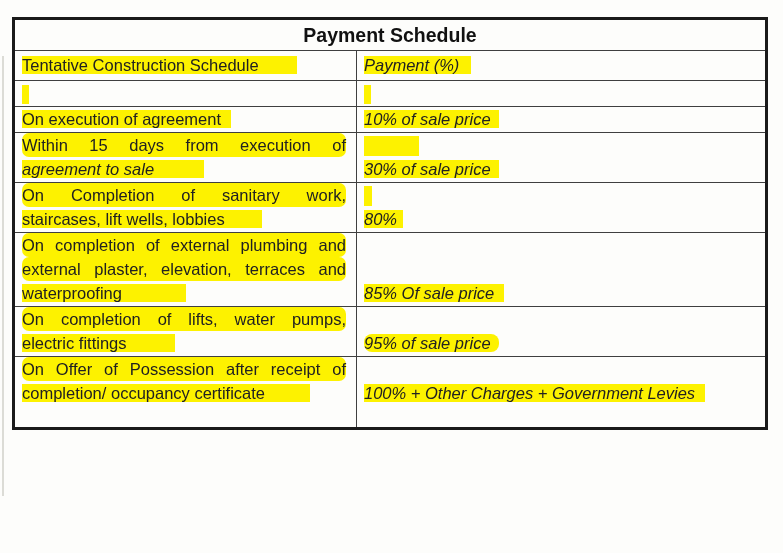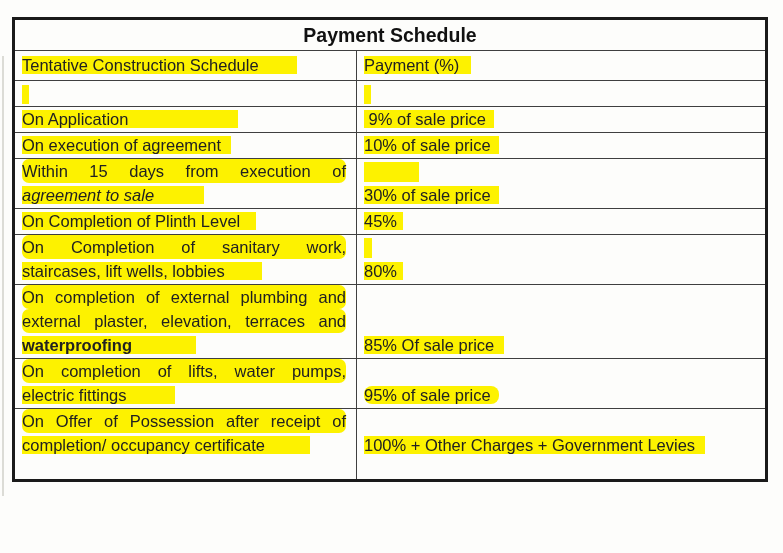--- a/index.html
+++ b/index.html
@@ -41,21 +41,21 @@
   }
   tr.header-row td { padding-top: 2px; padding-bottom: 3px; vertical-align: middle; }
   .hl { background: var(--hl, #fdf200); white-space: pre-wrap; }
   .line { display: block; }
   .line.just {
     text-align: justify;
     text-align-last: justify;
     background: var(--hl, #fdf200);
     border-radius: 7px;
   }
-  td.pay { position: relative; }
+  td.pay { position: relative; font-style: italic; }
   .lead-mark { position: absolute; left: 7px; height: 20px; background: var(--hl, #fdf200); }
   tr.empty-row td { height: 23px; vertical-align: middle; }
   .mark-inline { display: inline-block; width: 7px; height: 19px; background: var(--hl, #fdf200); vertical-align: middle; }
   tr.pad-bottom td { padding-bottom: 22px; }
   .scan-edge { position: absolute; left: 2px; top: 56px; width: 2px; height: 440px; background: #dcdcd6; }
 </style>
 </head>
 <body>
 
 <div class="page">
@@ -72,55 +72,43 @@
     <tr class="header-row">
           <td><span class="hl" style="padding-right: 38px;">Tentative Construction Schedule</span></td>
           <td class="pay"><span class="hl" style="padding-right: 12px;">Payment (%)</span></td>
         </tr>
         <tr class="empty-row">
           <td><span class="mark-inline"></span></td>
           <td><span class="mark-inline"></span></td>
         </tr>
         <tr>
           <td>
-            <div class="line"><span class="hl" style="padding-right: 110px;">On Application</span></div>
-          </td>
-          <td class="pay"><span class="hl" style="padding-right: 8px;"> 9% of sale price</span></td>
-        </tr>
-        <tr>
-          <td>
             <div class="line"><span class="hl" style="padding-right: 10px;">On execution of agreement</span></div>
           </td>
           <td class="pay"><span class="hl" style="padding-right: 8px;">10% of sale price</span></td>
         </tr>
         <tr>
           <td>
             <div class="line just">Within 15 days from execution of</div>
             <div class="line"><span class="hl" style="padding-right: 50px; font-style: italic;">agreement to sale</span></div>
           </td>
           <td class="pay"><span class="lead-mark" style="width: 55px; top: 3px;"></span><span class="hl" style="padding-right: 8px;">30% of sale price</span></td>
         </tr>
         <tr>
           <td>
-            <div class="line"><span class="hl" style="padding-right: 16px;">On Completion of Plinth Level</span></div>
-          </td>
-          <td class="pay"><span class="hl" style="padding-right: 6px;">45%</span></td>
-        </tr>
-        <tr>
-          <td>
             <div class="line just">On Completion of sanitary work,</div>
             <div class="line"><span class="hl" style="padding-right: 37px;">staircases, lift wells, lobbies</span></div>
           </td>
           <td class="pay"><span class="lead-mark" style="width: 8px; top: 3px;"></span><span class="hl" style="padding-right: 6px; text-align: right;">80%</span></td>
         </tr>
         <tr>
           <td>
             <div class="line just">On completion of external plumbing and</div>
             <div class="line just">external plaster, elevation, terraces and</div>
-            <div class="line"><span class="hl" style="padding-right: 64px; font-weight: bold;">waterproofing</span></div>
+            <div class="line"><span class="hl" style="padding-right: 64px;">waterproofing</span></div>
           </td>
           <td class="pay"><span class="hl" style="padding-right: 10px;">85% Of sale price</span></td>
         </tr>
         <tr>
           <td>
             <div class="line just">On completion of lifts, water pumps,</div>
             <div class="line"><span class="hl" style="padding-right: 48px;">electric fittings</span></div>
           </td>
           <td class="pay"><span class="hl" style="padding-right: 8px; border-radius: 8px;">95% of sale price</span></td>
         </tr>

